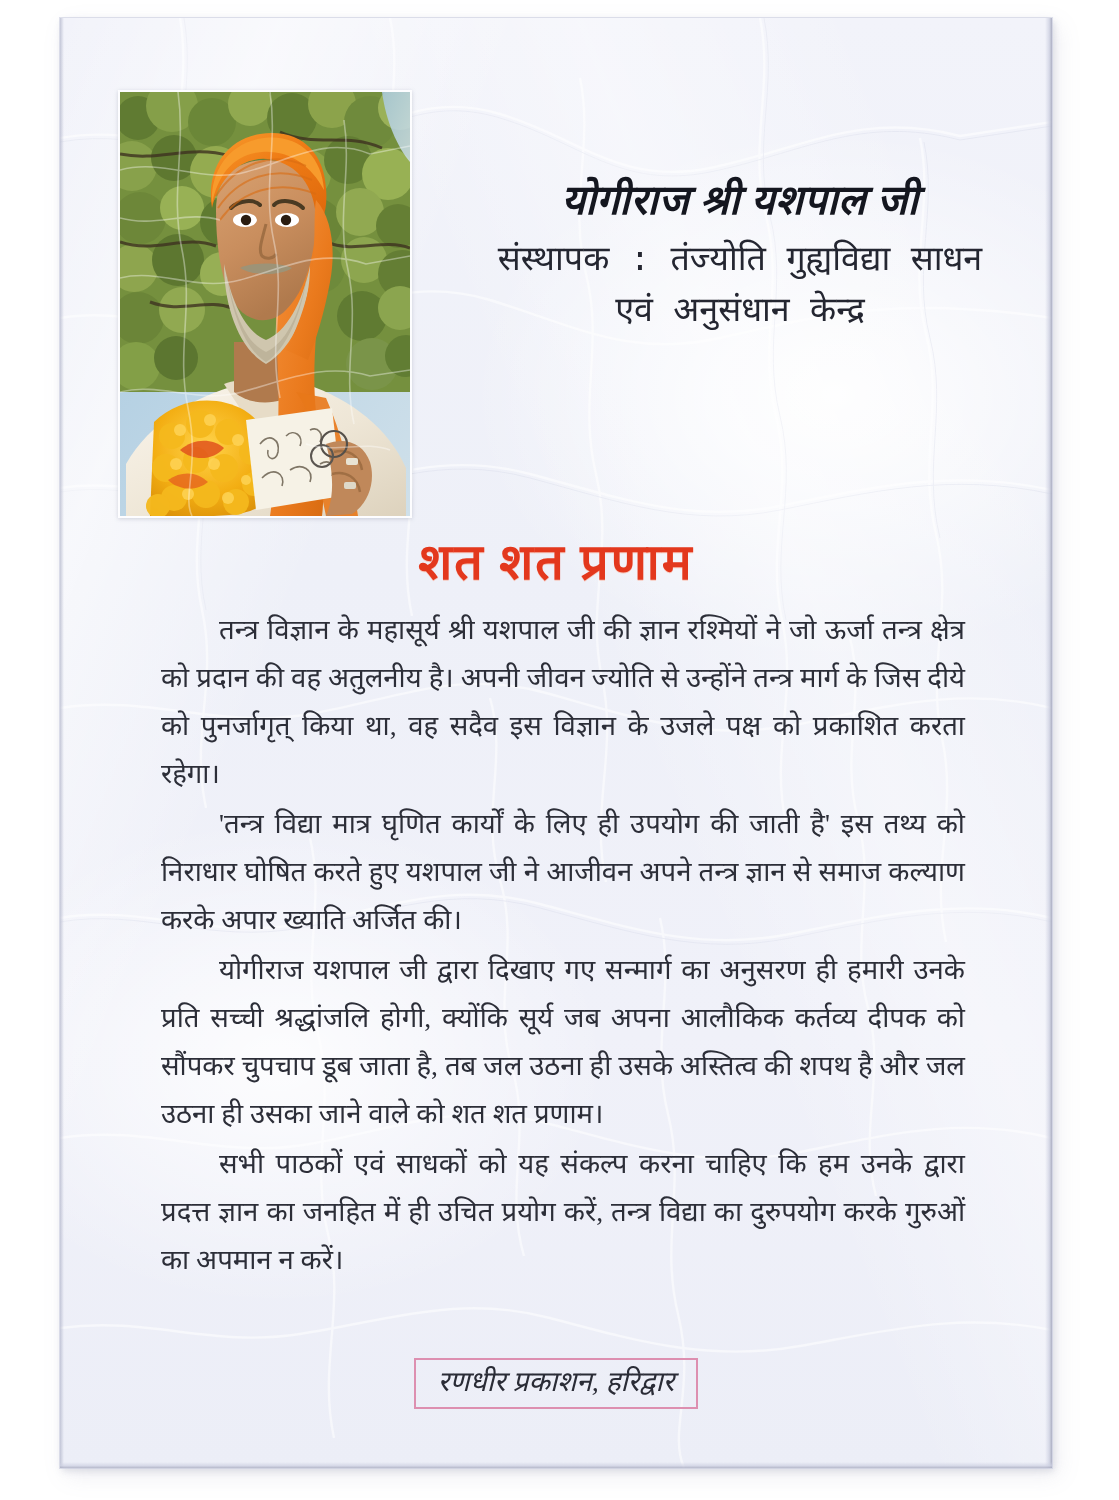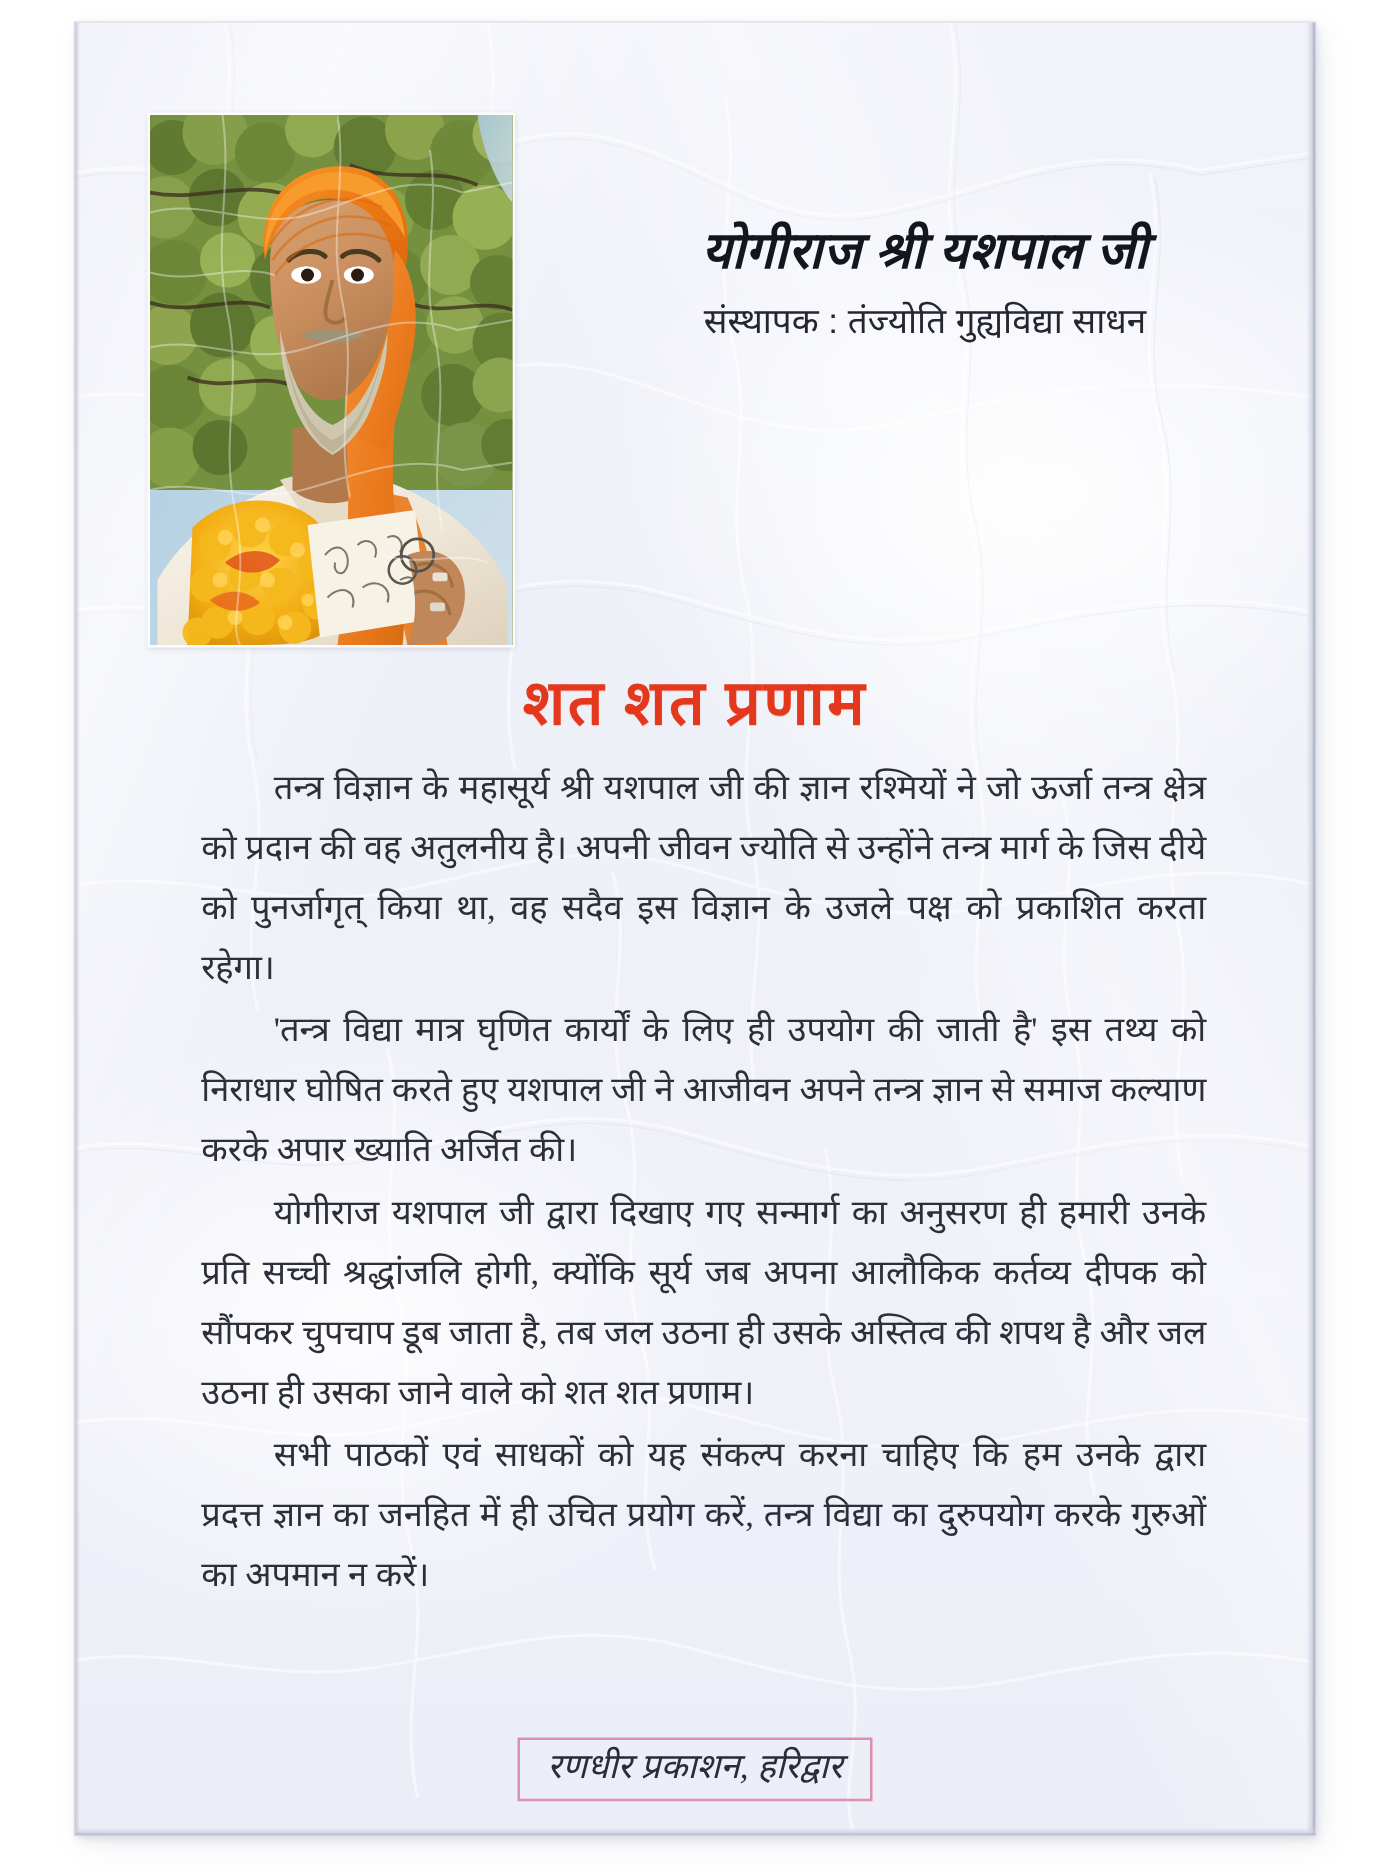--- a/index.html
+++ b/index.html
@@ -116,22 +116,22 @@
     font-family: "Liberation Serif", "DejaVu Serif", serif;
     font-style: italic;
     font-weight: 700;
     font-size: 41px;
     line-height: 1.18;
     letter-spacing: 0.5px;
     margin: 0 0 12px 0;
     color: #14161f;
   }
   .founder-line {
-    font-family: Liberation Sans, sans-serif;
-    font-size: 28px;
+    font-family: Liberation Mono, monospace;
+    font-size: 34px;
     line-height: 1.48;
     margin: 0;
     color: #242631;
     font-weight: 400;
   }
 
   
   .red-title {
     position: absolute;
     left: 0;
@@ -168,21 +168,20 @@
   .body-copy p:last-child { margin-bottom: 0; }
 
   
   .publisher-wrap {
     position: absolute;
     left: 0;
     right: 0;
     top: 1340px;
     display: flex;
     justify-content: center;
-    margin-top: 32px;
   }
   .publisher-box {
     border: 2px solid #dd8fb0;
     padding: 7px 22px 9px 22px;
     background: transparent;
   }
   .publisher-text {
     font-family: "Liberation Serif", "DejaVu Serif", serif;
     font-style: italic;
     font-size: 28px;
@@ -413,20 +412,21 @@
               <path d="M186,352 C216,362 244,348 270,358"></path>
             </g>
           </svg>
         </div>
       </div>
     </div>
 
     <div class="masthead">
       <div class="guru-name">योगीराज श्री यशपाल जी</div>
       <div class="founder-line">संस्थापक : तंज्योति गुह्यविद्या साधन</div>
+      <div class="founder-line">एवं अनुसंधान केन्द्र</div>
     </div>
 
     <div class="red-title">शत शत प्रणाम</div>
 
     <div class="body-copy">
       <p>तन्त्र विज्ञान के महासूर्य श्री यशपाल जी की ज्ञान रश्मियों ने जो ऊर्जा तन्त्र क्षेत्र को प्रदान की वह अतुलनीय है। अपनी जीवन ज्योति से उन्होंने तन्त्र मार्ग के जिस दीये को पुनर्जागृत् किया था, वह सदैव इस विज्ञान के उजले पक्ष को प्रकाशित करता रहेगा।</p>
       <p>'तन्त्र विद्या मात्र घृणित कार्यों के लिए ही उपयोग की जाती है' इस तथ्य को निराधार घोषित करते हुए यशपाल जी ने आजीवन अपने तन्त्र ज्ञान से समाज कल्याण करके अपार ख्याति अर्जित की।</p>
       <p>योगीराज यशपाल जी द्वारा दिखाए गए सन्मार्ग का अनुसरण ही हमारी उनके प्रति सच्ची श्रद्धांजलि होगी, क्योंकि सूर्य जब अपना आलौकिक कर्तव्य दीपक को सौंपकर चुपचाप डूब जाता है, तब जल उठना ही उसके अस्तित्व की शपथ है और जल उठना ही उसका जाने वाले को शत शत प्रणाम।</p>
       <p>सभी पाठकों एवं साधकों को यह संकल्प करना चाहिए कि हम उनके द्वारा प्रदत्त ज्ञान का जनहित में ही उचित प्रयोग करें, तन्त्र विद्या का दुरुपयोग करके गुरुओं का अपमान न करें।</p>
     </div>

